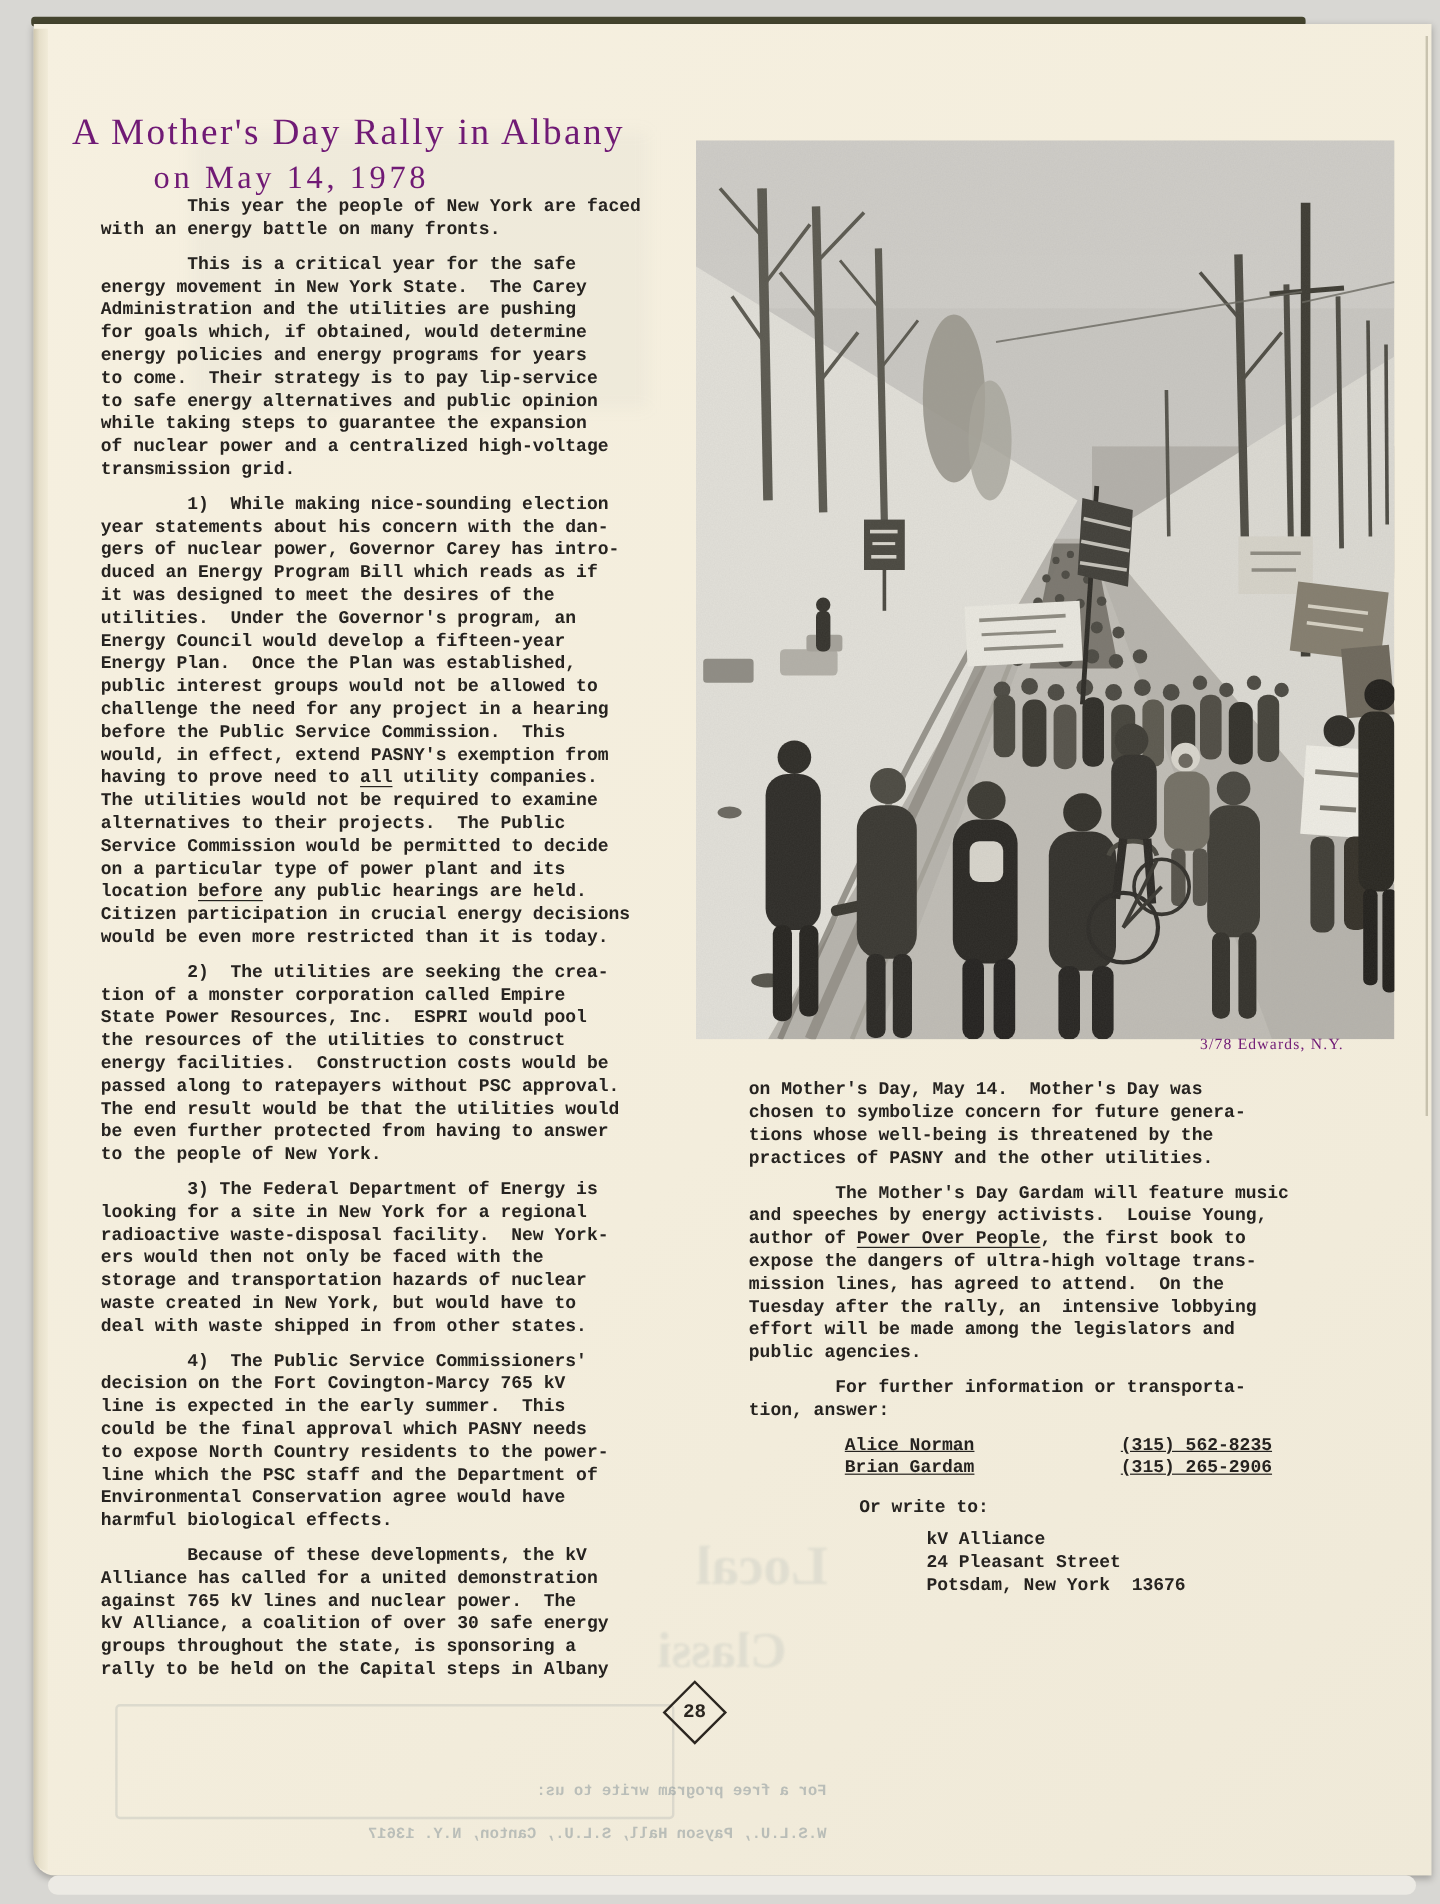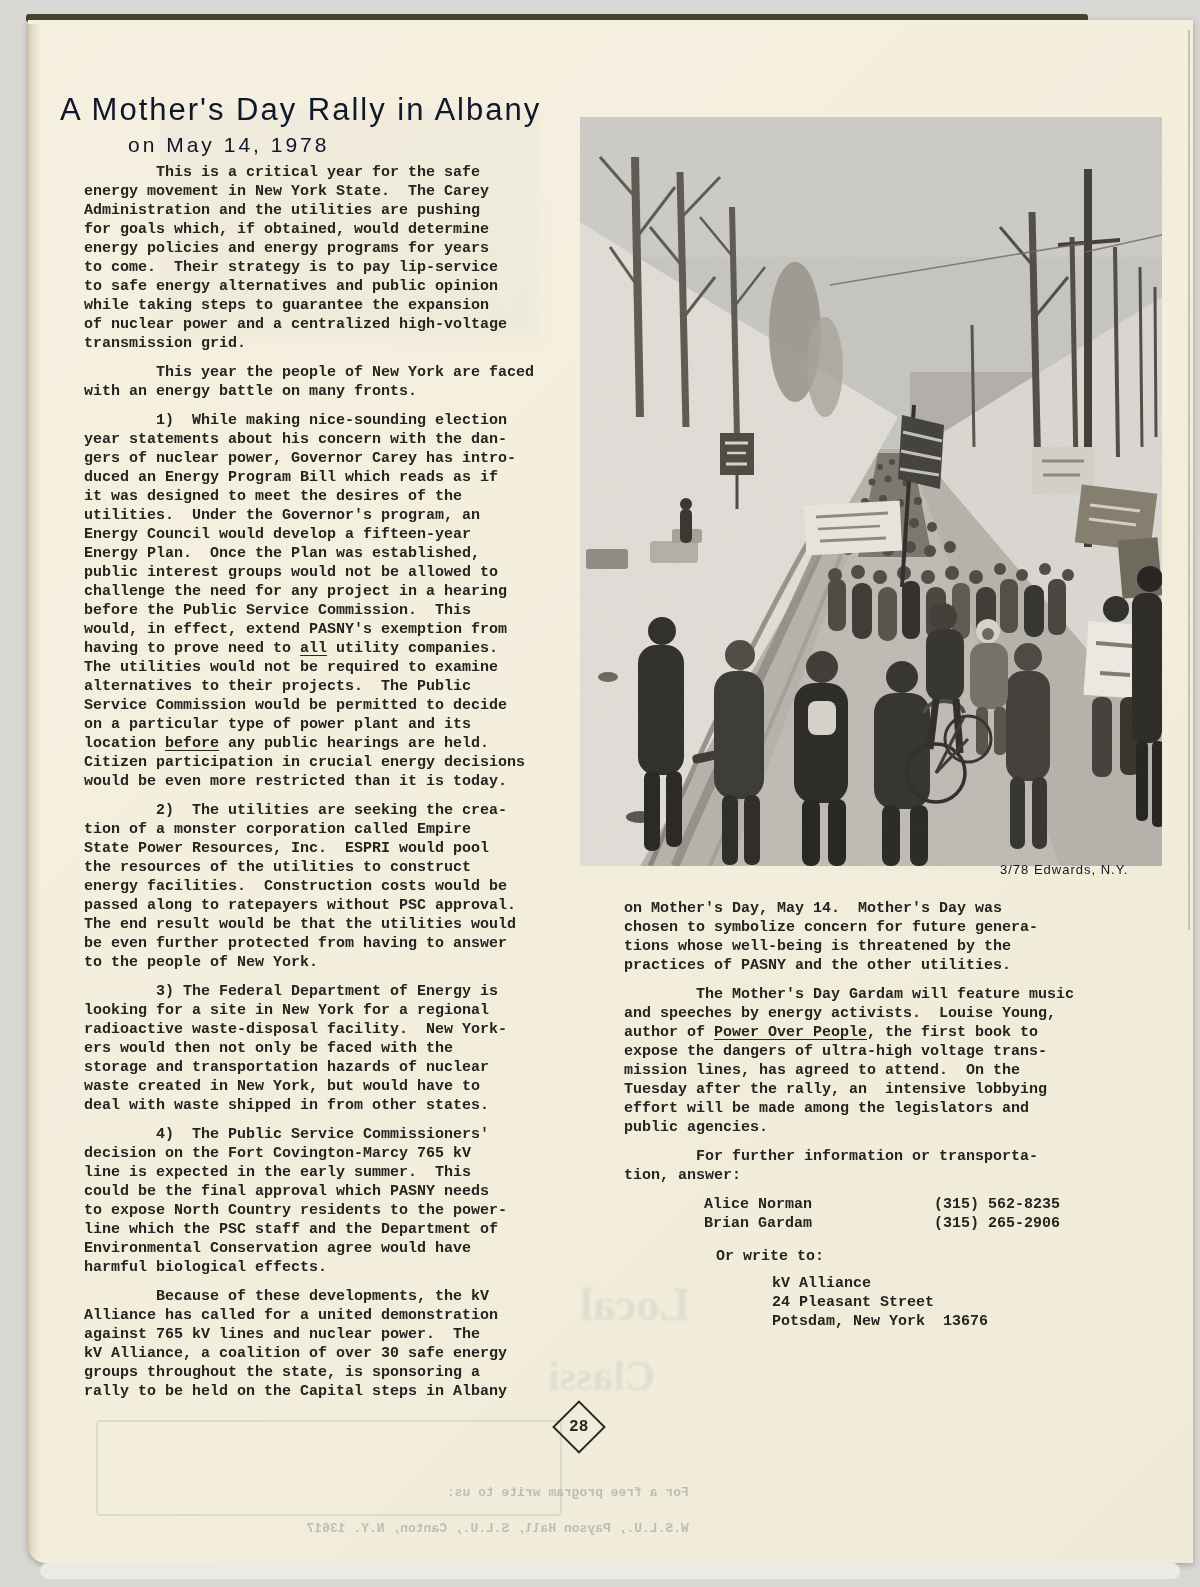--- a/index.html
+++ b/index.html
@@ -22,41 +22,41 @@
   }
   .page-stack-edge{position:absolute;left:28px;top:24px;width:12px;height:1535px;
     background:linear-gradient(90deg,#cfc7ae 0%,#e6dfca 40%,#f1ebd8 100%);
     border-bottom-left-radius:16px;}
   .page-right-edge{position:absolute;left:1188px;top:30px;width:2px;height:900px;
     background:rgba(120,115,90,0.35);}
   .bottom-under-page{position:absolute;left:40px;top:1563px;width:1140px;height:16px;
     background:#eceae4;border-radius:8px;}
 
   
-  .hand{font-family:Liberation Sans, sans-serif;color:#0f172a;}
+  .hand{font-family:Liberation Serif, serif;color:#701a75;}
   .title1{position:absolute;left:60px;top:92px;font-size:31px;letter-spacing:2px;}
-  .title2{position:absolute;left:128px;top:133px;font-size:21px;letter-spacing:3px;}
+  .title2{position:absolute;left:128px;top:133px;font-size:27px;letter-spacing:3px;}
 
   
   .col{position:absolute;color:#262320;font-size:15px;line-height:19px;font-weight:bold;}
   .left-col{left:84px;top:163px;width:472px;}
   .right-col{left:624px;top:899px;width:500px;}
   .para{white-space:pre-wrap;margin:0 0 10px 0;}
   .u{text-decoration:underline;text-underline-offset:3px;}
 
   
   .photo{position:absolute;left:580px;top:117px;width:582px;height:749px;}
   .caption{position:absolute;left:1000px;top:862px;font-size:13px;letter-spacing:1px;}
 
   
   .contact-row{display:flex;margin:0;}
   .contact-name{width:230px;padding-left:80px;}
   .or-write{margin:14px 0 8px 0;padding-left:92px;}
   .address{padding-left:148px;white-space:pre-wrap;}
-  .contacts-block{margin-top:4px;}
+  .contacts-block{margin-top:4px;text-decoration:underline;}
 
   
   .diamond{position:absolute;left:560px;top:1408px;width:34px;height:34px;
     border:2px solid #2b2620;transform:rotate(45deg);background:transparent;
     display:flex;align-items:center;justify-content:center;}
   .diamond span{transform:rotate(-45deg);font-size:16px;font-weight:bold;color:#2b2620;}
 
   
   .ghost{position:absolute;transform:scaleX(-1);color:rgba(95,115,130,0.38);
     font-size:13px;font-weight:bold;line-height:18px;white-space:pre-wrap;
@@ -84,32 +84,32 @@
     <span>For a free program write to us:</span><br>
     <span>W.S.L.U., Payson Hall, S.L.U., Canton, N.Y. 13617</span>
   </div>
   <div class="ghost-big" style="left:580px;top:1278px;font-size:46px;">Local</div>
   <div class="ghost-big" style="left:548px;top:1352px;font-size:42px;">Classi</div>
 
   <div class="hand title1">A Mother's Day Rally in Albany</div>
   <div class="hand title2">on May 14, 1978</div>
 
   <div class="col left-col">
+    <p class="para"><span>        This year the people of New York are faced
+with an energy battle on many fronts.</span></p>
     <p class="para"><span>        This is a critical year for the safe
 energy movement in New York State.  The Carey
 Administration and the utilities are pushing
 for goals which, if obtained, would determine
 energy policies and energy programs for years
 to come.  Their strategy is to pay lip-service
 to safe energy alternatives and public opinion
 while taking steps to guarantee the expansion
 of nuclear power and a centralized high-voltage
 transmission grid.</span></p>
-    <p class="para"><span>        This year the people of New York are faced
-with an energy battle on many fronts.</span></p>
     <p class="para"><span>        1)  While making nice-sounding election
 year statements about his concern with the dan-
 gers of nuclear power, Governor Carey has intro-
 duced an Energy Program Bill which reads as if
 it was designed to meet the desires of the
 utilities.  Under the Governor's program, an
 Energy Council would develop a fifteen-year
 Energy Plan.  Once the Plan was established,
 public interest groups would not be allowed to
 challenge the need for any project in a hearing

